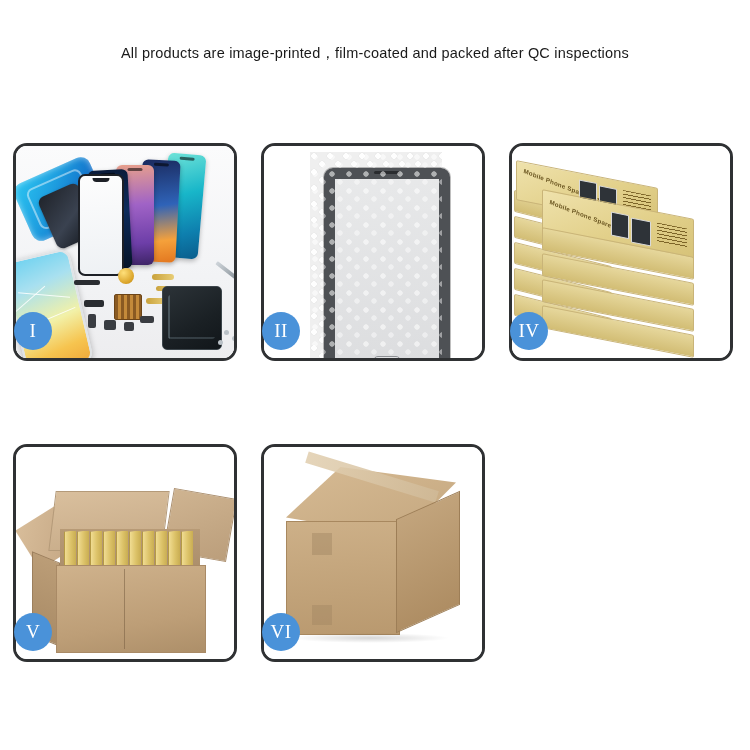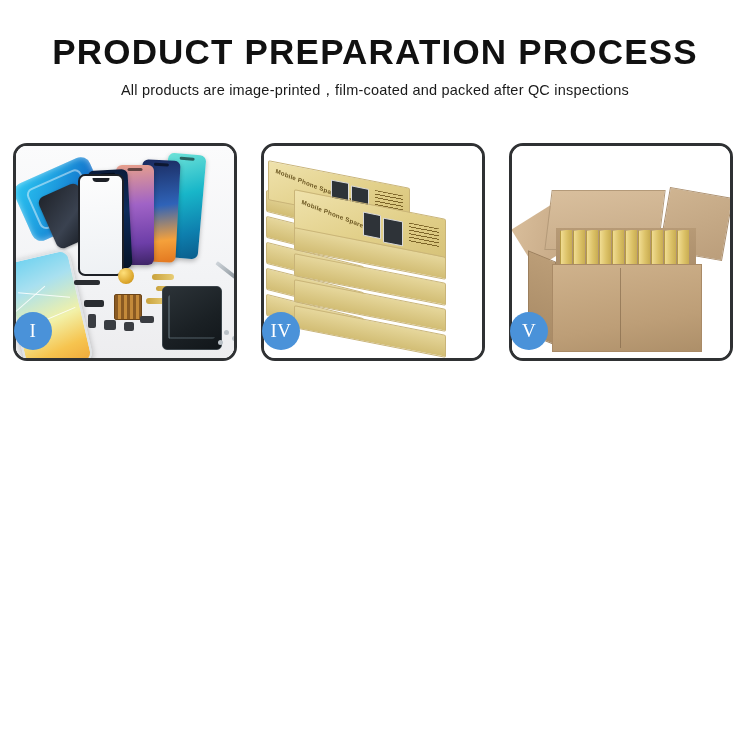--- a/index.html
+++ b/index.html
@@ -278,21 +278,20 @@
   .p6 .tab2{position:absolute;left:48px;top:158px;width:20px;height:20px;background:rgba(150,122,88,.3);}
   .p6 .shadow{position:absolute;left:26px;top:186px;width:160px;height:10px;
     background:radial-gradient(ellipse at center,rgba(0,0,0,.16),rgba(0,0,0,0) 70%);}
 </style>
 </head>
 <body>
 
 <div class="page">
 
   <div class="header">
-    <div class="title">PRODUCT PREPARATION PROCESS</div>
     <div class="subtitle">All products are image-printed，film-coated and packed after QC inspections</div>
   </div>
 
   <div class="grid">
 
     <div class="panel">
       <div class="panel-inner p1">
         <div class="bgwash"></div>
 
         <div class="film"></div>
@@ -338,20 +337,30 @@
           <div class="pt board" style="left:88px;top:22px;width:58px;height:62px;"></div>
           <div class="pt tool" style="left:140px;top:4px;width:24px;height:4px;transform:rotate(38deg);"></div>
           <div class="pt screw" style="left:150px;top:66px;width:5px;height:5px;"></div>
           <div class="pt screw" style="left:158px;top:72px;width:5px;height:5px;"></div>
           <div class="pt screw" style="left:144px;top:76px;width:5px;height:5px;"></div>
         </div>
       </div>
       <div class="badge">I</div>
     </div>
 
+    <div class="panel">
+      <div class="panel-inner p2">
+        <div class="wrapbg"></div>
+        <div class="screen">
+          <div class="home"></div>
+        </div>
+        <div class="bubbleover"></div>
+      </div>
+      <div class="badge">II</div>
+    </div>
 
 
     <div class="panel">
       <div class="panel-inner p4">
         <div class="stack">
 
           <div class="kbox kside" style="left:0px;top:44px;width:96px;height:20px;transform:skewY(14deg);"></div>
           <div class="kbox kside" style="left:0px;top:70px;width:96px;height:20px;transform:skewY(14deg);"></div>
           <div class="kbox kside" style="left:0px;top:96px;width:96px;height:20px;transform:skewY(14deg);"></div>
           <div class="kbox kside" style="left:0px;top:122px;width:96px;height:20px;transform:skewY(14deg);"></div>
@@ -398,15 +407,27 @@
           <div class="rod" style="left:106px;"></div>
           <div class="rod" style="left:119px;"></div>
         </div>
         <div class="cartonleft"></div>
         <div class="cartonfront"></div>
         <div class="seam"></div>
       </div>
       <div class="badge">V</div>
     </div>
 
+    <div class="panel">
+      <div class="panel-inner p6">
+        <div class="topface"></div>
+        <div class="tape"></div>
+        <div class="front"></div>
+        <div class="right"></div>
+        <div class="tab1"></div>
+        <div class="tab2"></div>
+        <div class="shadow"></div>
+      </div>
+      <div class="badge">VI</div>
+    </div>
 
   </div>
 </div>
 
 </body></html>

